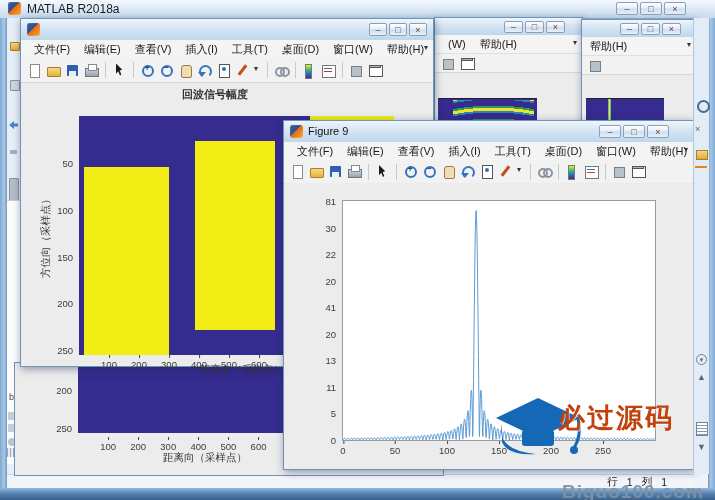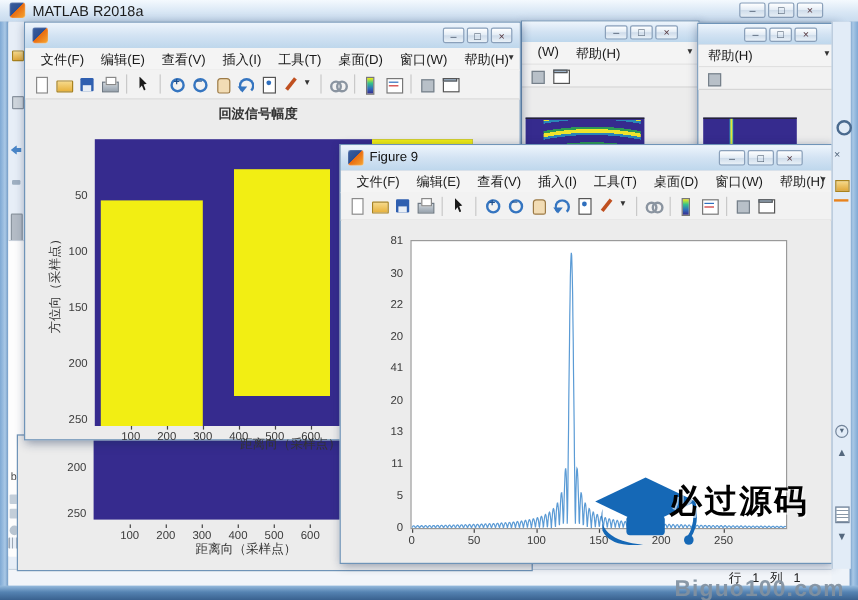--- a/index.html
+++ b/index.html
@@ -91,21 +91,21 @@
   #wa-plot{background:#362b8e;border-top:1px solid #222;}
   #wa-chirp{position:absolute;left:15px;top:1px;right:3px;bottom:0;
     background:repeating-radial-gradient(circle at 50% 150%, #362b8e 0 3px, #2a86b8 3px 5px, #f0e32c 5px 8px, #2d9a55 8px 10px, #362b8e 10px 13px);}
   
   #wb-plot{background:#362b8e;border-top:1px solid #222;}
   #wb-line{position:absolute;left:22px;top:0;width:3px;bottom:0;
     background:linear-gradient(90deg,#2aa8c0,#f0e830 50%,#2aa8c0);}
 
   
   #watermark{z-index:50;}
-  #wm-title{position:absolute;left:66px;top:8px;font-size:27px;font-weight:bold;color:#000000;letter-spacing:2px;
+  #wm-title{position:absolute;left:66px;top:8px;font-size:27px;font-weight:bold;color:#c2410c;letter-spacing:2px;
     text-shadow:1px 1px 0 rgba(255,255,255,.6);}
   #wm-domain{position:absolute;left:70px;top:42px;font-size:19px;font-weight:bold;color:#8291a0;opacity:.92;letter-spacing:1px;margin-top:47px;}
 </style>
 </head>
 <body>
 
 <div id="screen">
 
   <div class="abs" id="main-titlebar">
     <div class="abs matlab-logo" style="left:8px;top:2px;"></div>

